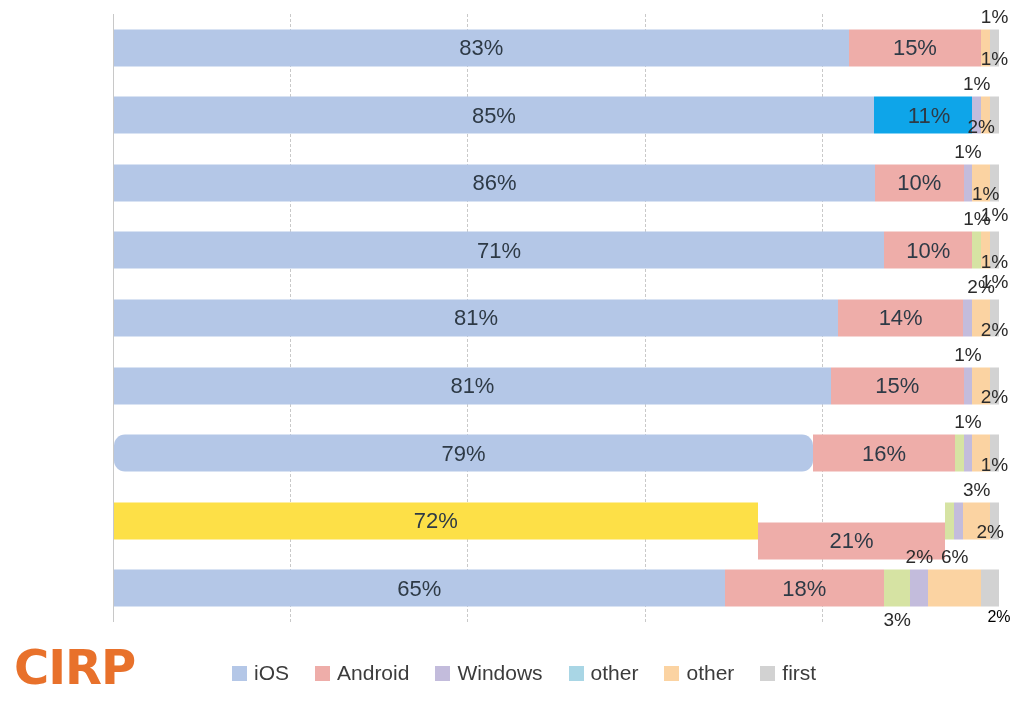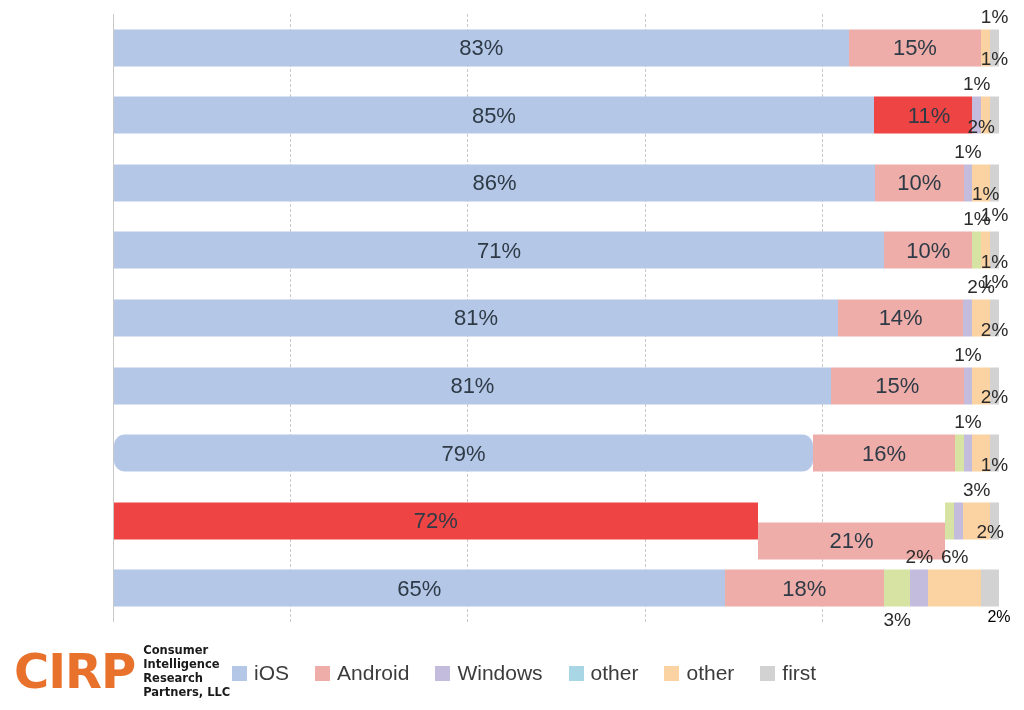--- a/index.html
+++ b/index.html
@@ -168,21 +168,21 @@
             <div class="seg" style="flex: 0 0 1%; background: rgb(210, 210, 210);">
               <span class="outlabel up">1%</span>
             </div>
           </div>
         </div>
         <div class="row" style="top: 67.5556px; height: 67.5556px;">
           <div class="bar">
             <div class="seg" style="flex: 0 0 85.8586%; background: rgb(180, 199, 231);">
               <span class="inlabel">85%</span>
             </div>
-            <div class="seg" style="flex: 0 0 11.1111%; background: #ef4444; padding-left: 12px;">
+            <div class="seg" style="flex: 0 0 11.1111%; background: #0ea5e9; padding-left: 12px;">
               <span class="inlabel">11%</span>
             </div>
             <div class="seg" style="flex: 0 0 1.0101%; background: rgb(195, 188, 220);">
               <span class="outlabel up">1%</span>
             </div>
             <div class="seg" style="flex: 0 0 1.0101%; background: rgb(251, 211, 162);"></div>
             <div class="seg" style="flex: 0 0 1.0101%; background: rgb(210, 210, 210);">
               <span class="outlabel up2">1%</span>
             </div>
           </div>
@@ -272,21 +272,21 @@
               <span class="outlabel up">1%</span>
             </div>
             <div class="seg" style="flex: 0 0 2%; background: rgb(251, 211, 162);"></div>
             <div class="seg" style="flex: 0 0 1%; background: rgb(210, 210, 210);">
               <span class="outlabel up2">2%</span>
             </div>
           </div>
         </div>
         <div class="row" style="top: 472.889px; height: 67.5556px;">
           <div class="bar">
-            <div class="seg" style="flex: 0 0 72.7273%; background: #ef4444;">
+            <div class="seg" style="flex: 0 0 72.7273%; background: #fde047;">
               <span class="inlabel">72%</span>
             </div>
             <div class="seg" style="flex: 0 0 21.2121%; background: rgb(238, 173, 169); margin-top: 20px;">
               <span class="inlabel">21%</span>
             </div>
             <div class="seg" style="flex: 0 0 1.0101%; background: rgb(214, 227, 163);"></div>
             <div class="seg" style="flex: 0 0 1.0101%; background: rgb(195, 188, 220);"></div>
             <div class="seg" style="flex: 0 0 3.0303%; background: rgb(251, 211, 162);">
               <span class="outlabel up">3%</span>
             </div>
@@ -343,19 +343,15 @@
         <span class="legend-label">other</span>
       </div>
       <div class="legend-item">
         <span class="legend-swatch" style="background: rgb(210, 210, 210);"></span>
         <span class="legend-label">first</span>
       </div>
     </div>
 
   <div id="logo">
     <div id="logo-mark">CIRP</div>
-    <div id="logo-text">Consumer
-Intelligence
-Research
-Partners, LLC</div>
   </div>
 
 </div>
 
 </body></html>

